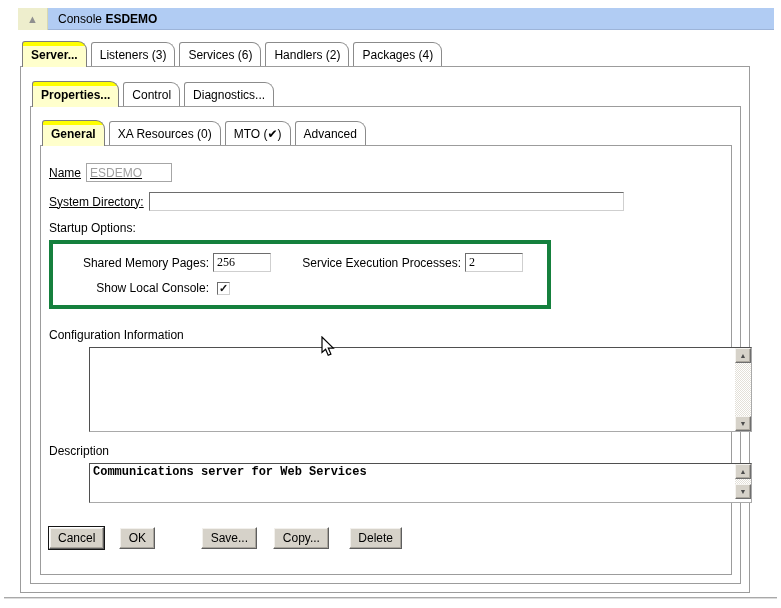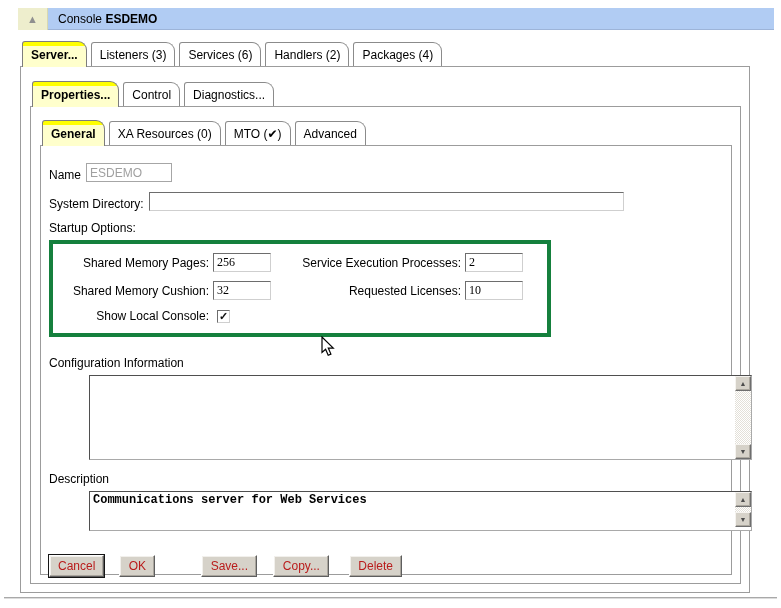--- a/index.html
+++ b/index.html
@@ -36,21 +36,21 @@
     background:linear-gradient(#ffff00 0 4px, #ffffcc 4px);
     font-weight:bold; height:26px; margin-bottom:-1px; z-index:4;
     border-color:#7d7d7d;
   }
   .panel {
     position:absolute; left:0; right:0; top:26px; bottom:0;
     border:1px solid #9c9c9c; background:#fff;
   }
   
   .content { position:absolute; inset:0; padding:17px 0 0 8px; }
-  .row { display:flex; align-items:flex-end; margin-bottom:10px; }
+  .row { display:flex; align-items:center; margin-bottom:10px;text-decoration:underline; }
   .row label { margin-right:5px; }
   input[type=text] {
     font-family:"Liberation Sans", sans-serif; font-size:12px; height:19px;
     border:1px solid; border-color:#6d6d6d #cfcfcf #cfcfcf #6d6d6d;
     background:#fff; padding:1px 3px; color:#000;
   }
   input.disabled-input { border-color:#a6a6a6; color:#a0a0a0; }
   .groupbox {
     width:502px; border:4px solid #15803d; padding:9px 0 10px 0; margin-bottom:19px;
   }
@@ -88,21 +88,21 @@
   }
   .strack {
     flex:1;
     background:repeating-conic-gradient(#ffffff 0 25%, #e3e0d8 0 50%);
     background-size:2px 2px; background-color:#edebe4;
   }
   
   .btnrow { display:flex; margin-top:24px; }
   .btn {
     font-family:"Liberation Sans", sans-serif; font-size:12px;
-    background:#d6d2c9; color:#b91c1c; height:22px; padding:0 8px;
+    background:#d6d2c9; color:#000000; height:22px; padding:0 8px;
     border:1px solid; border-color:#ffffff #5e5e5e #5e5e5e #ffffff;
     box-shadow:inset -1px -1px 0 #a9a59d, inset 1px 1px 0 #f2f0ec;
     cursor:default;
   }
   .btn.default { box-shadow:0 0 0 1px #161616, inset -1px -1px 0 #a9a59d, inset 1px 1px 0 #f2f0ec; }
   .btn-cancel { min-width:52px; margin-right:15px; }
   .btn-ok { min-width:36px; margin-right:46px; }
   .btn-save { min-width:56px; margin-right:16px; }
   .btn-copy { min-width:56px; margin-right:20px; }
   .btn-delete { min-width:50px; }
@@ -165,26 +165,20 @@
                 <div class="arealabel">Startup Options:</div>
 
                 <div class="groupbox">
                   <div class="grow">
                     <span class="gl">Shared Memory Pages:</span>
                     <input type="text" value="256" style="">
                     <span class="gl">Service Execution Processes:</span>
                     <input type="text" value="2" style="">
                   </div>
                   <div class="grow">
-                    <span class="gl">Shared Memory Cushion:</span>
-                    <input type="text" value="32" style="">
-                    <span class="gl">Requested Licenses:</span>
-                    <input type="text" value="10" style="">
-                  </div>
-                  <div class="grow">
                     <span class="gl">Show Local Console:</span>
                     <div class="checkbox">✓</div>
                     <span></span>
                       <span></span>
                   </div>
                 </div>
 
                 <div class="arealabel">Configuration Information</div>
                 <div class="textbox config-box">
                   <textarea style=""></textarea>

